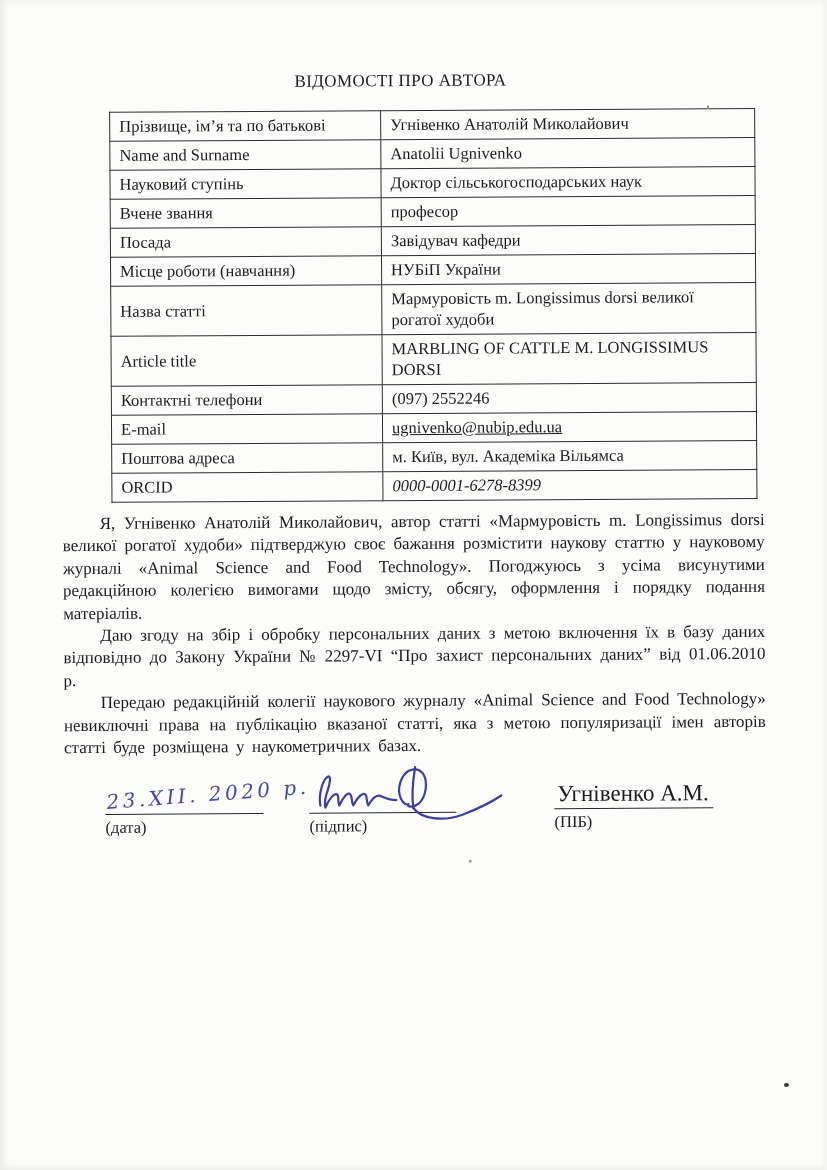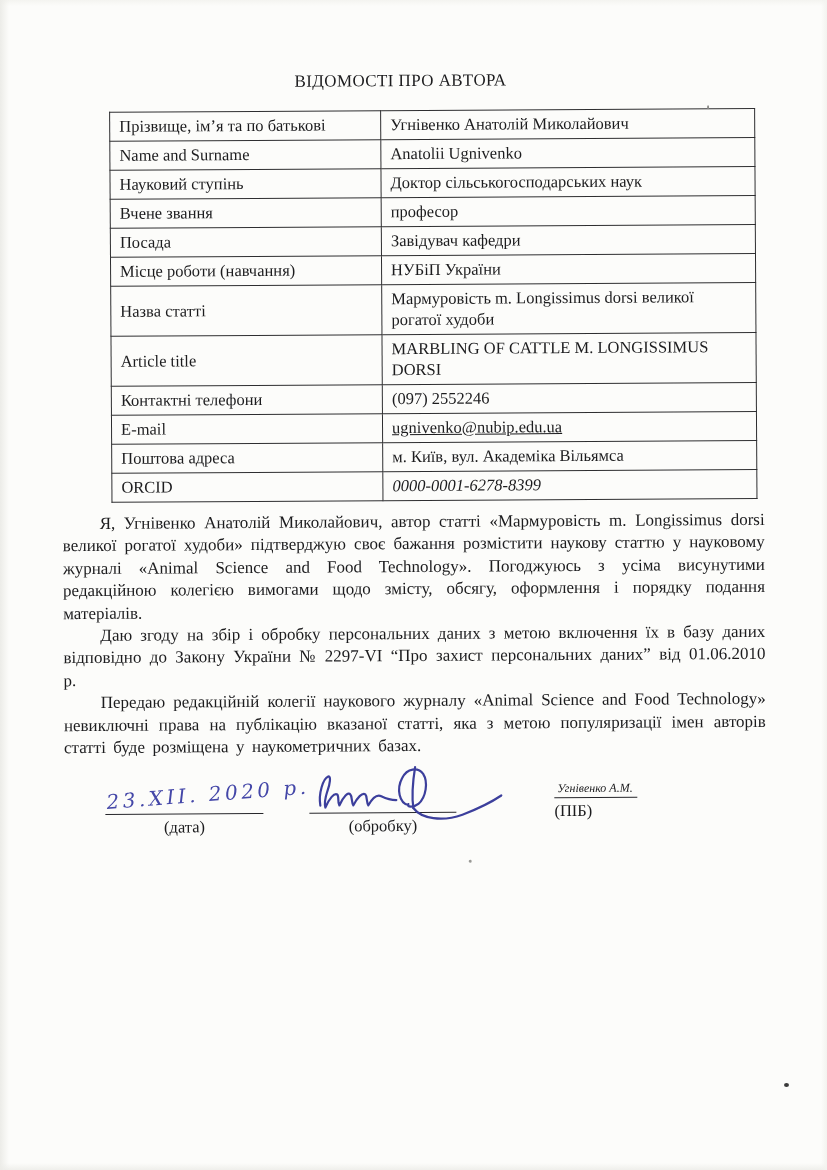--- a/index.html
+++ b/index.html
@@ -79,21 +79,21 @@
     height: 75px;
     font-size: 16.5px;
   }
   .sig-group { position: absolute; top: 0; }
   .sig-line {
     position: relative;
     height: 40px;
     border-bottom: 1.6px solid #26262a;
   }
   .sig-caption {
-    text-align: center;
+    text-align: left;
     padding-top: 3px;
   }
   .date-group { left: 104px; width: 158px; }
   .hand-date {
     position: absolute;
     left: 2px;
     bottom: 0px;
     white-space: nowrap;
     font-family: "DejaVu Serif", serif;
     font-style: italic;
@@ -109,23 +109,22 @@
     left: -5px;
     bottom: -13px;
     overflow: visible;
     pointer-events: none;
   }
   .name-group { left: 553px; width: 150px; }
   .name-line {
     display: inline-block;
     border-bottom: 1.6px solid #26262a;
     padding: 10px 5px 1px 3px;
-    font-size: 12px;
+    font-size: 23px;
     white-space: nowrap;
-    font-style: italic;
   }
   .name-group .sig-caption { text-align: left; padding-right: 6px; }
   .speck { position: absolute; border-radius: 50%; }
   .speck-1 { left: 784px; top: 1083px; width: 5px; height: 4px; background: #3a3a3a; }
   .speck-2 { left: 467px; top: 860px; width: 3px; height: 3px; background: #9a9a96; }
   .speck-3 { left: 710px; top: 107px; width: 2px; height: 4px; background: #8b8b88; }
 </style>
 </head>
 <body>
 
@@ -205,21 +204,21 @@
       <div class="sig-line">
         <svg width="205" height="64" viewBox="0 0 205 64">
           <g fill="none" stroke="var(--sig, #3c3f9c)" stroke-width="2.2" stroke-linecap="round" stroke-linejoin="round">
             <path d="M16,44 C14,32 19,17 24,15 C27,14 26,22 23,30 C21,36 20,42 21,46 C25,37 30,31 33,33 C35,35 33,41 35,44 C39,35 44,30 46,33 C48,35 47,41 49,44 C53,36 58,31 61,33 C63,35 62,41 64,44 C68,37 73,33 77,35 C81,37 86,39 92,39"></path>
             <path d="M104,44 C95,42 92,28 98,17 C103,7 114,6 119,13 C124,21 122,36 114,43 C109,47 102,46 104,43"></path>
             <path d="M111,6 C109,18 107,33 109,47"></path>
             <path d="M109,47 C117,58 138,61 158,54 C174,48 188,41 197,35"></path>
           </g>
         </svg>
       </div>
-      <div class="sig-caption">(обробку)</div>
+      <div class="sig-caption">(підпис)</div>
     </div>
 
     <div class="sig-group name-group">
       <span class="name-line">Угнівенко А.М.</span>
       <div class="sig-caption">(ПІБ)</div>
     </div>
 
   </div>
 
   <div class="speck speck-2"></div>

